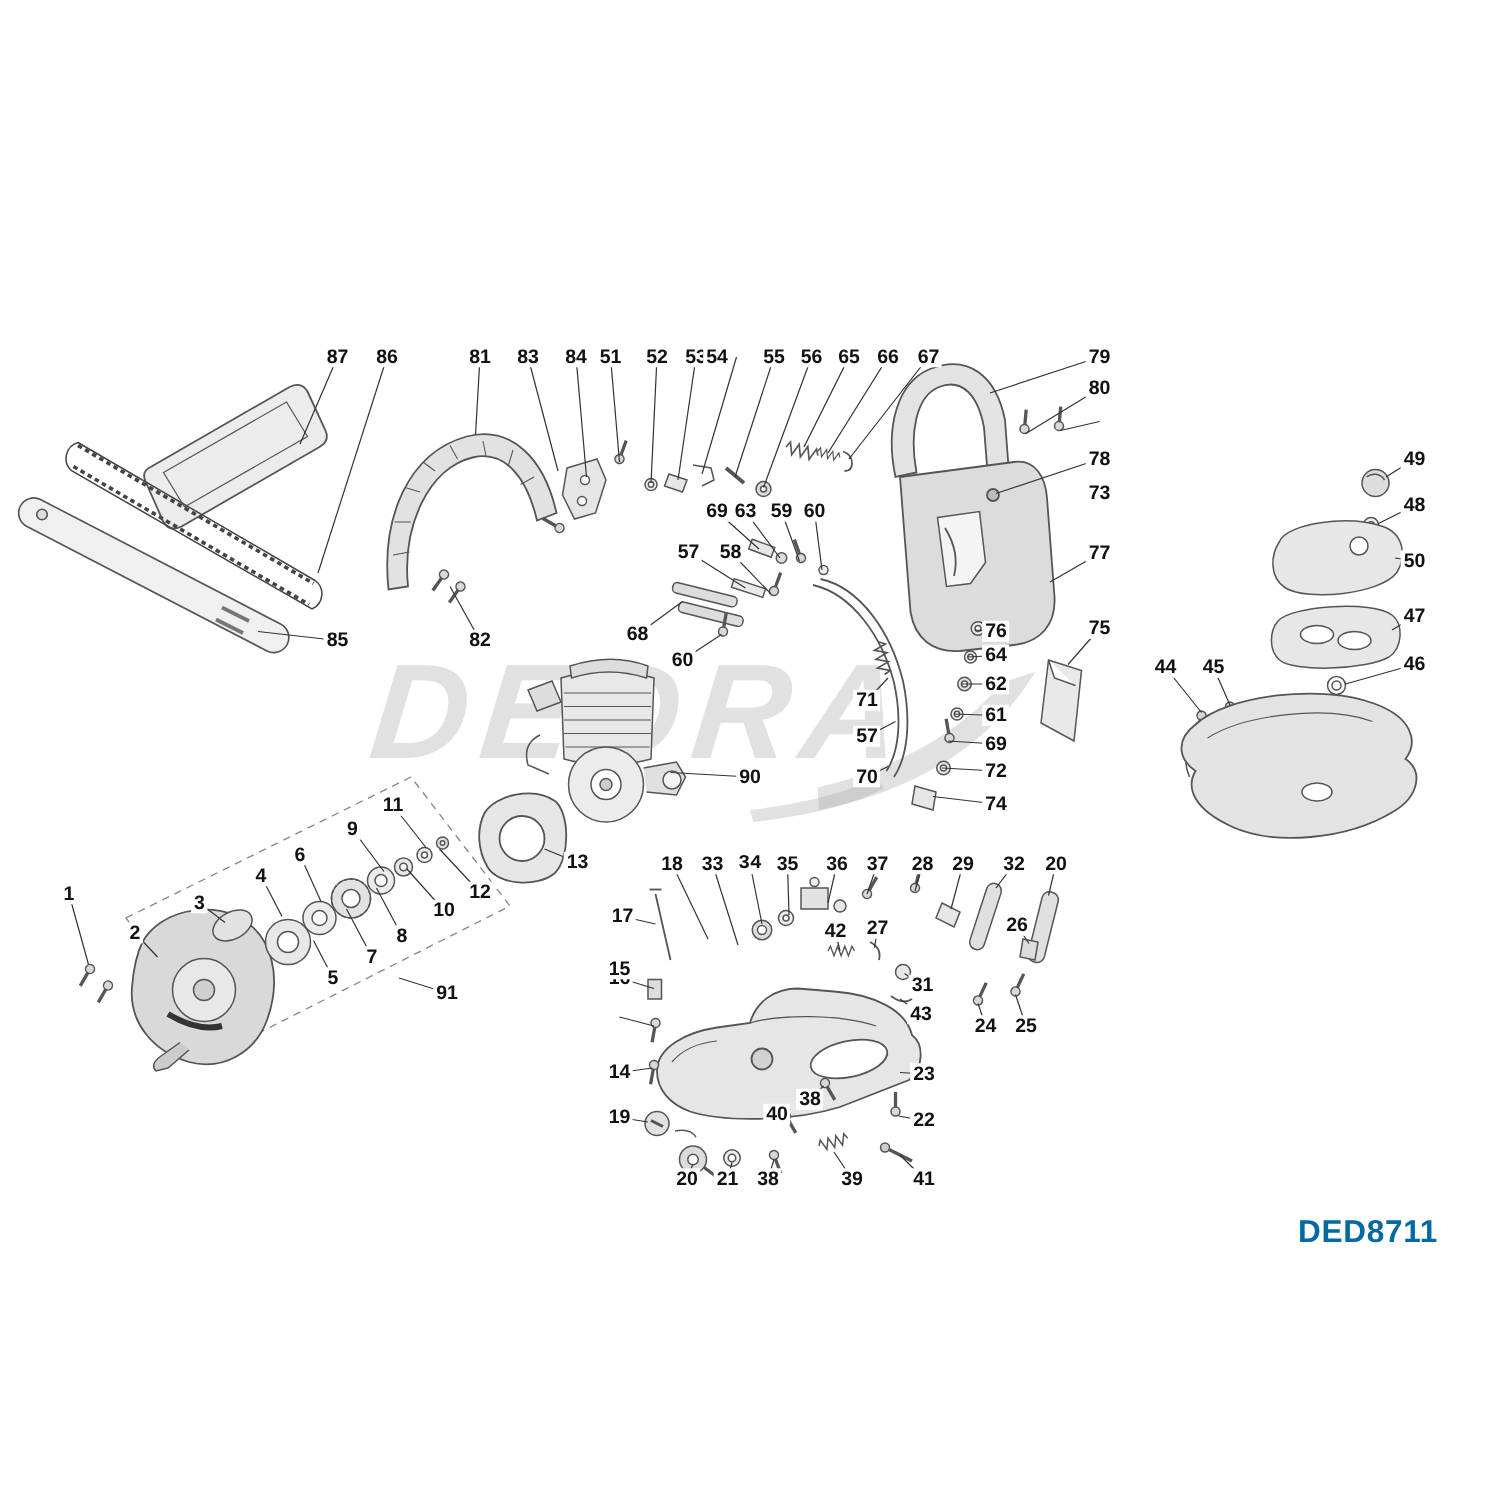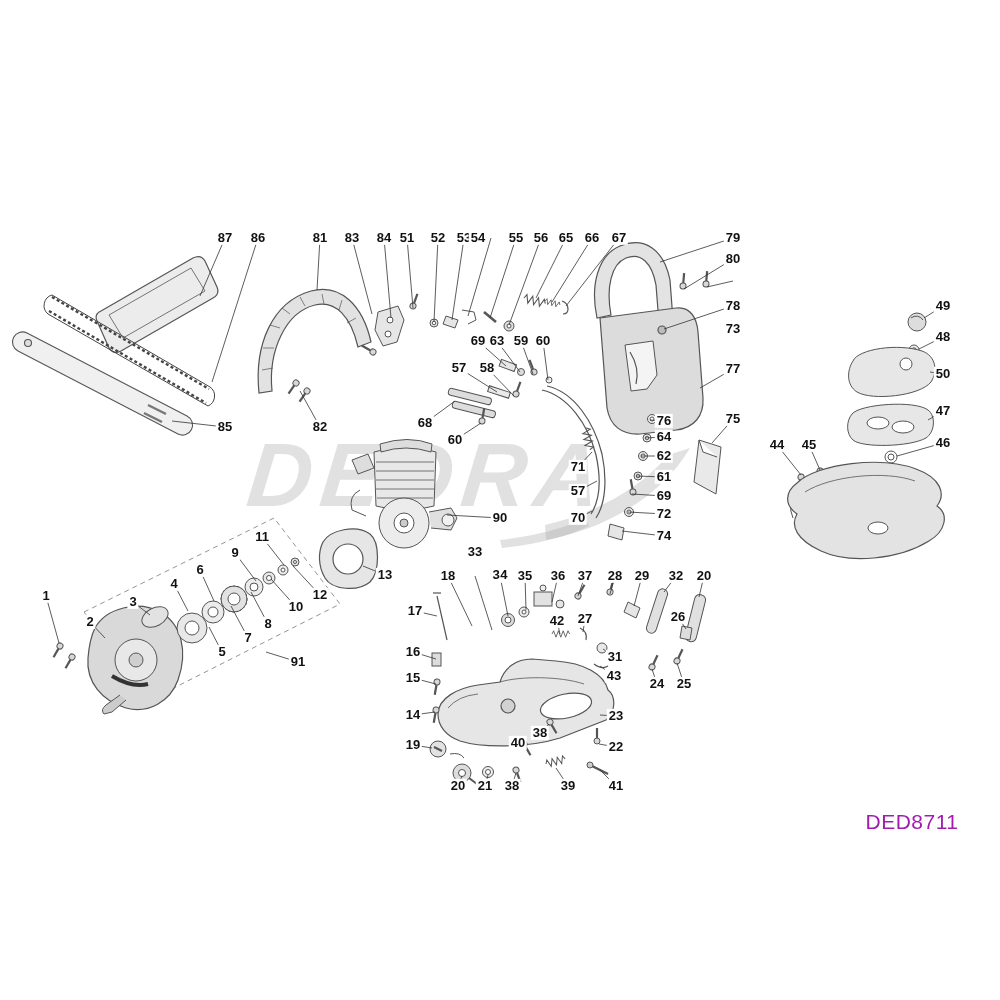--- a/index.html
+++ b/index.html
@@ -6,21 +6,21 @@
   html,body { width:1000px; height:1000px; background:#fff; font-family:"Liberation Sans", sans-serif; }
   #diagram { position:relative; width:1000px; height:1000px; background:#fff; overflow:hidden; }
   #watermark { position:absolute; left:248px; top:424px; font-size:90px; font-weight:bold; font-style:italic;
                letter-spacing:8px; color:rgba(170,170,170,0.35); transform:skewX(-6deg); z-index:1; }
   #art, #leader-layer { position:absolute; left:0; top:0; z-index:2; }
   #leader-layer { z-index:3; }
   .leader { stroke:#333; stroke-width:0.8; }
   .part-label { position:absolute; transform:translate(-50%,-50%); font-weight:bold; font-size:13px;
                 color:#111; background:#fff; padding:0 2px; line-height:1.1; z-index:4; }
   #model { position:absolute; left:912px; top:822px; transform:translate(-50%,-50%); font-size:21px;
-           font-weight:normal; color:#a21caf; letter-spacing:0.5px; z-index:4; }
+           font-weight:bold; color:#0369a1; letter-spacing:0.5px; z-index:4; }
 </style>
 </head>
 <body>
 
 <div id="diagram">
 
   <div id="watermark">DEDRA</div>
 
   <svg id="art" width="1000" height="1000" viewBox="0 0 1000 1000" xmlns="http://www.w3.org/2000/svg">
     <defs>
@@ -455,39 +455,39 @@
     <div class="part-label" style="left: 90px; top: 622px;">2</div>
     <div class="part-label" style="left: 46px; top: 596px;">1</div>
     <div class="part-label" style="left: 385px; top: 575px;">13</div>
     <div class="part-label" style="left: 320px; top: 595px;">12</div>
     <div class="part-label" style="left: 296px; top: 607px;">10</div>
     <div class="part-label" style="left: 268px; top: 624px;">8</div>
     <div class="part-label" style="left: 248px; top: 638px;">7</div>
     <div class="part-label" style="left: 222px; top: 652px;">5</div>
     <div class="part-label" style="left: 298px; top: 662px;">91</div>
     <div class="part-label" style="left: 448px; top: 576px;">18</div>
-    <div class="part-label" style="left: 475px; top: 552px;">33</div>
+    <div class="part-label" style="left: 475px; top: 576px;">33</div>
     <div class="part-label" style="left: 500px; top: 576px; font-family: Liberation Mono, monospace;">34</div>
     <div class="part-label" style="left: 525px; top: 576px;">35</div>
     <div class="part-label" style="left: 558px; top: 576px;">36</div>
     <div class="part-label" style="left: 585px; top: 576px;">37</div>
     <div class="part-label" style="left: 615px; top: 576px;">28</div>
     <div class="part-label" style="left: 642px; top: 576px;">29</div>
     <div class="part-label" style="left: 676px; top: 576px;">32</div>
     <div class="part-label" style="left: 704px; top: 576px;">20</div>
     <div class="part-label" style="left: 415px; top: 611px;">17</div>
     <div class="part-label" style="left: 557px; top: 621px;">42</div>
     <div class="part-label" style="left: 585px; top: 619px; text-align: right;">27</div>
     <div class="part-label" style="left: 678px; top: 617px;">26</div>
     <div class="part-label" style="left: 413px; top: 652px;">16</div>
     <div class="part-label" style="left: 615px; top: 657px;">31</div>
     <div class="part-label" style="left: 614px; top: 676px;">43</div>
     <div class="part-label" style="left: 657px; top: 684px;">24</div>
     <div class="part-label" style="left: 684px; top: 684px;">25</div>
-    <div class="part-label" style="left: 413px; top: 678px;">15</div>
+    <div class="part-label" style="left: 413px; top: 646px;">15</div>
     <div class="part-label" style="left: 413px; top: 715px;">14</div>
     <div class="part-label" style="left: 616px; top: 716px;">23</div>
     <div class="part-label" style="left: 413px; top: 745px;">19</div>
     <div class="part-label" style="left: 540px; top: 733px;">38</div>
     <div class="part-label" style="left: 518px; top: 743px;">40</div>
     <div class="part-label" style="left: 616px; top: 747px;">22</div>
     <div class="part-label" style="left: 458px; top: 786px;">20</div>
     <div class="part-label" style="left: 485px; top: 786px;">21</div>
     <div class="part-label" style="left: 512px; top: 786px;">38</div>
     <div class="part-label" style="left: 568px; top: 786px;">39</div>

